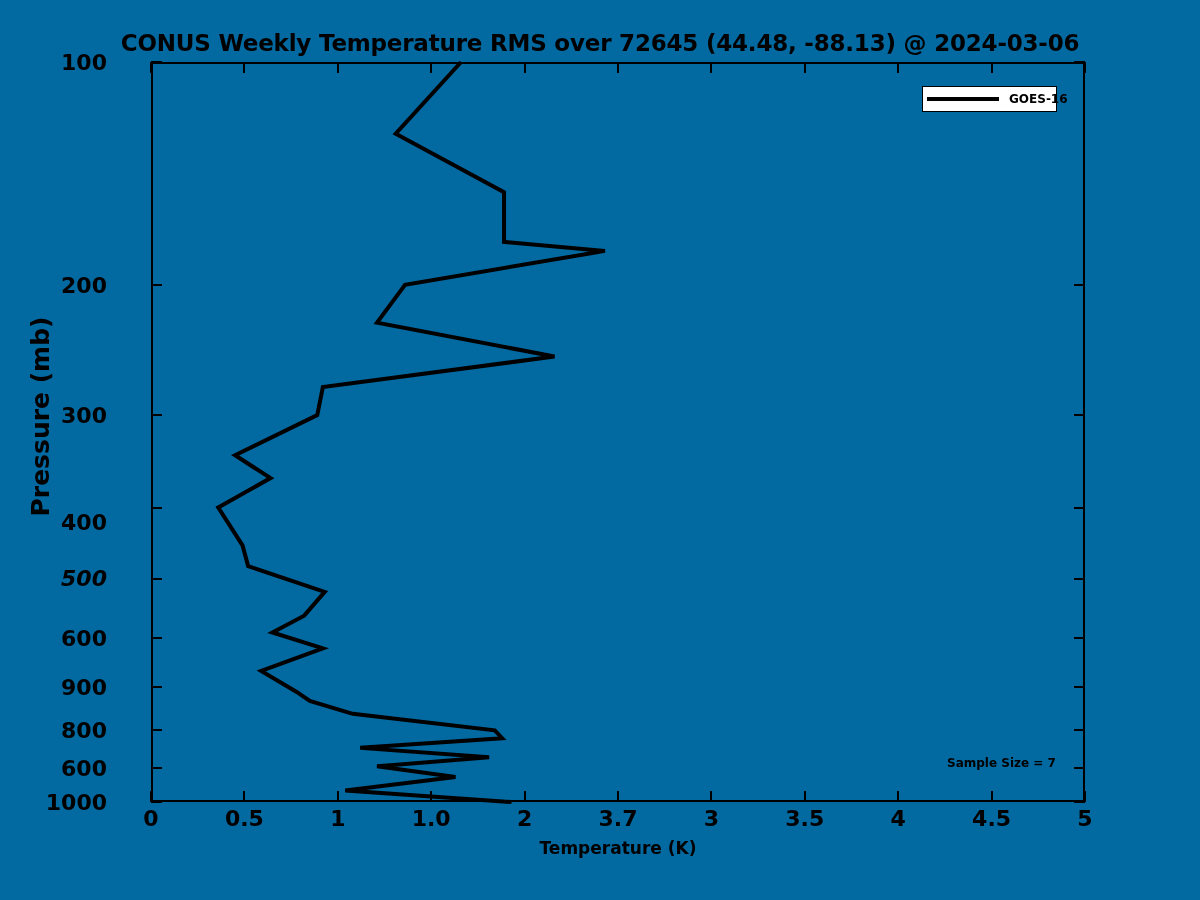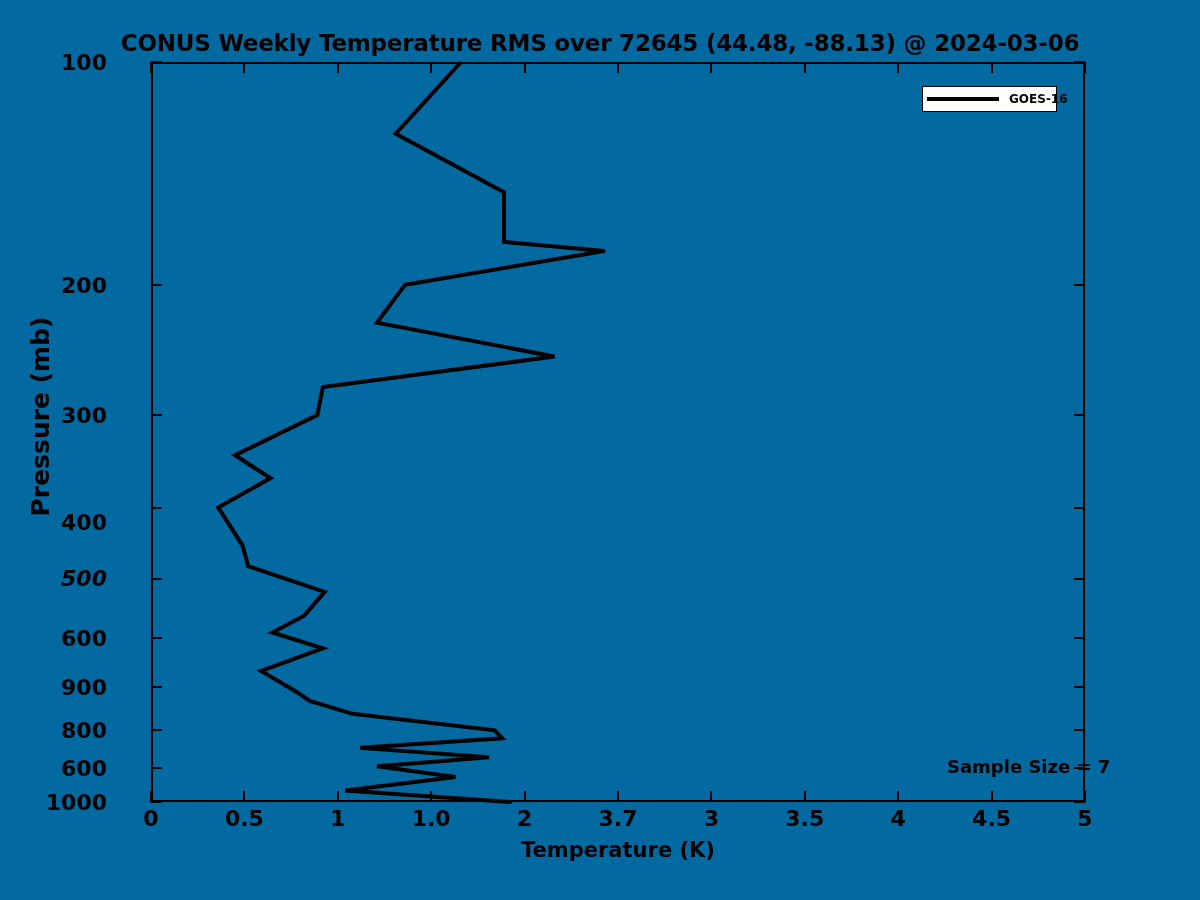--- a/index.html
+++ b/index.html
@@ -27,42 +27,42 @@
     white-space:nowrap;transform:translateY(-50%);
   }
   .xtick-label{
     position:absolute;top:806px;text-align:center;
     font-family:"DejaVu Sans",sans-serif;font-weight:bold;font-size:22px;color:#000;
     white-space:nowrap;transform:translateX(-50%);
   }
 
   #xlabel{
     position:absolute;left:151px;top:838px;width:934px;text-align:center;
-    font-family:"DejaVu Sans",sans-serif;font-weight:bold;font-size:21px;color:#000;
+    font-family:"DejaVu Sans",sans-serif;font-weight:bold;font-size:17px;color:#000;
   }
   #ylabel{
     position:absolute;left:-110px;top:402px;width:300px;text-align:center;
     font-family:"DejaVu Sans",sans-serif;font-weight:bold;font-size:25px;color:#000;
     transform:rotate(-90deg);transform-origin:center center;
   }
 
   #legend{
     position:absolute;left:922px;top:86px;width:135px;height:26px;
     border:1.5px solid #000;background:#fff;box-sizing:border-box;
     display:flex;align-items:center;padding:0 4px;
   }
   #legend-swatch{width:72px;height:0;border-top:4px solid #000;flex:0 0 auto;}
   #legend-label{
     margin-left:10px;font-family:"DejaVu Sans",sans-serif;font-weight:bold;
     font-size:12px;color:#000;white-space:nowrap;
   }
 
   #sample-size{
     position:absolute;left:947px;top:756px;
-    font-family:"DejaVu Sans",sans-serif;font-weight:bold;font-size:18px;color:#000;
+    font-family:"DejaVu Sans",sans-serif;font-weight:bold;font-size:12px;color:#000;
     white-space:nowrap;
   }
 </style>
 </head>
 <body>
 
 <div id="stage">
 
   <div id="chart-title">CONUS Weekly Temperature RMS over 72645 (44.48, -88.13) @ 2024-03-06</div>
 

